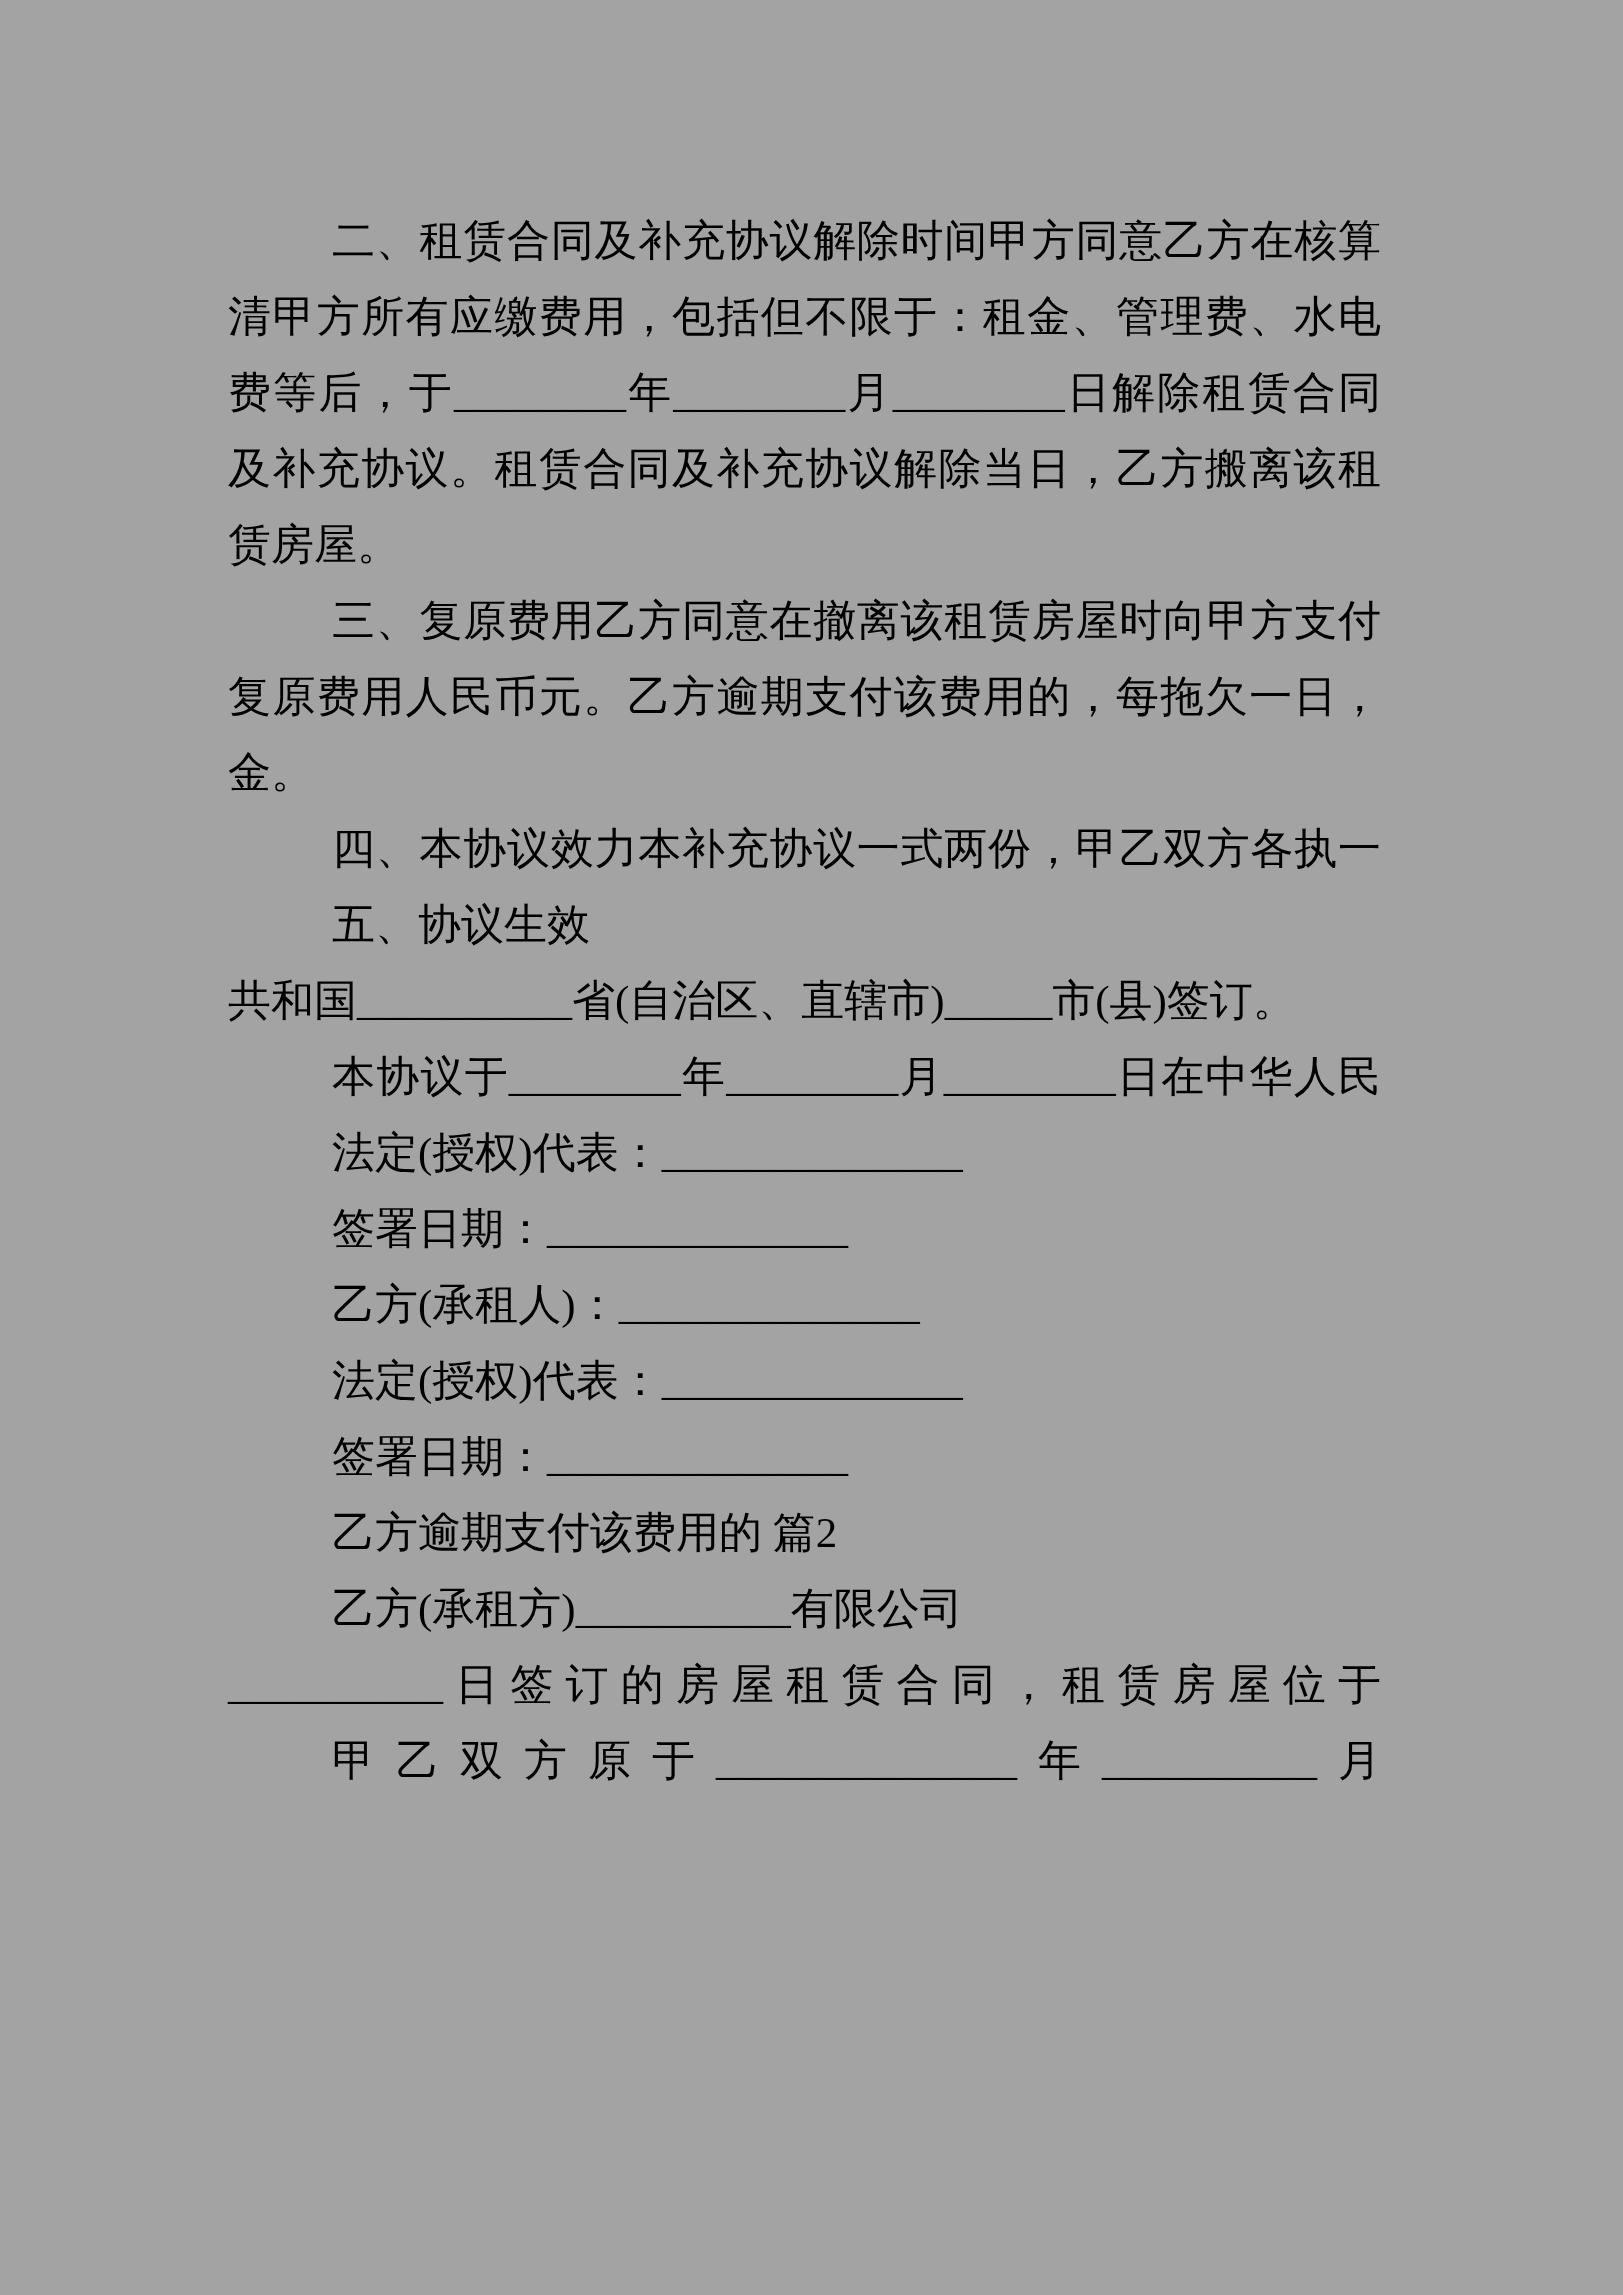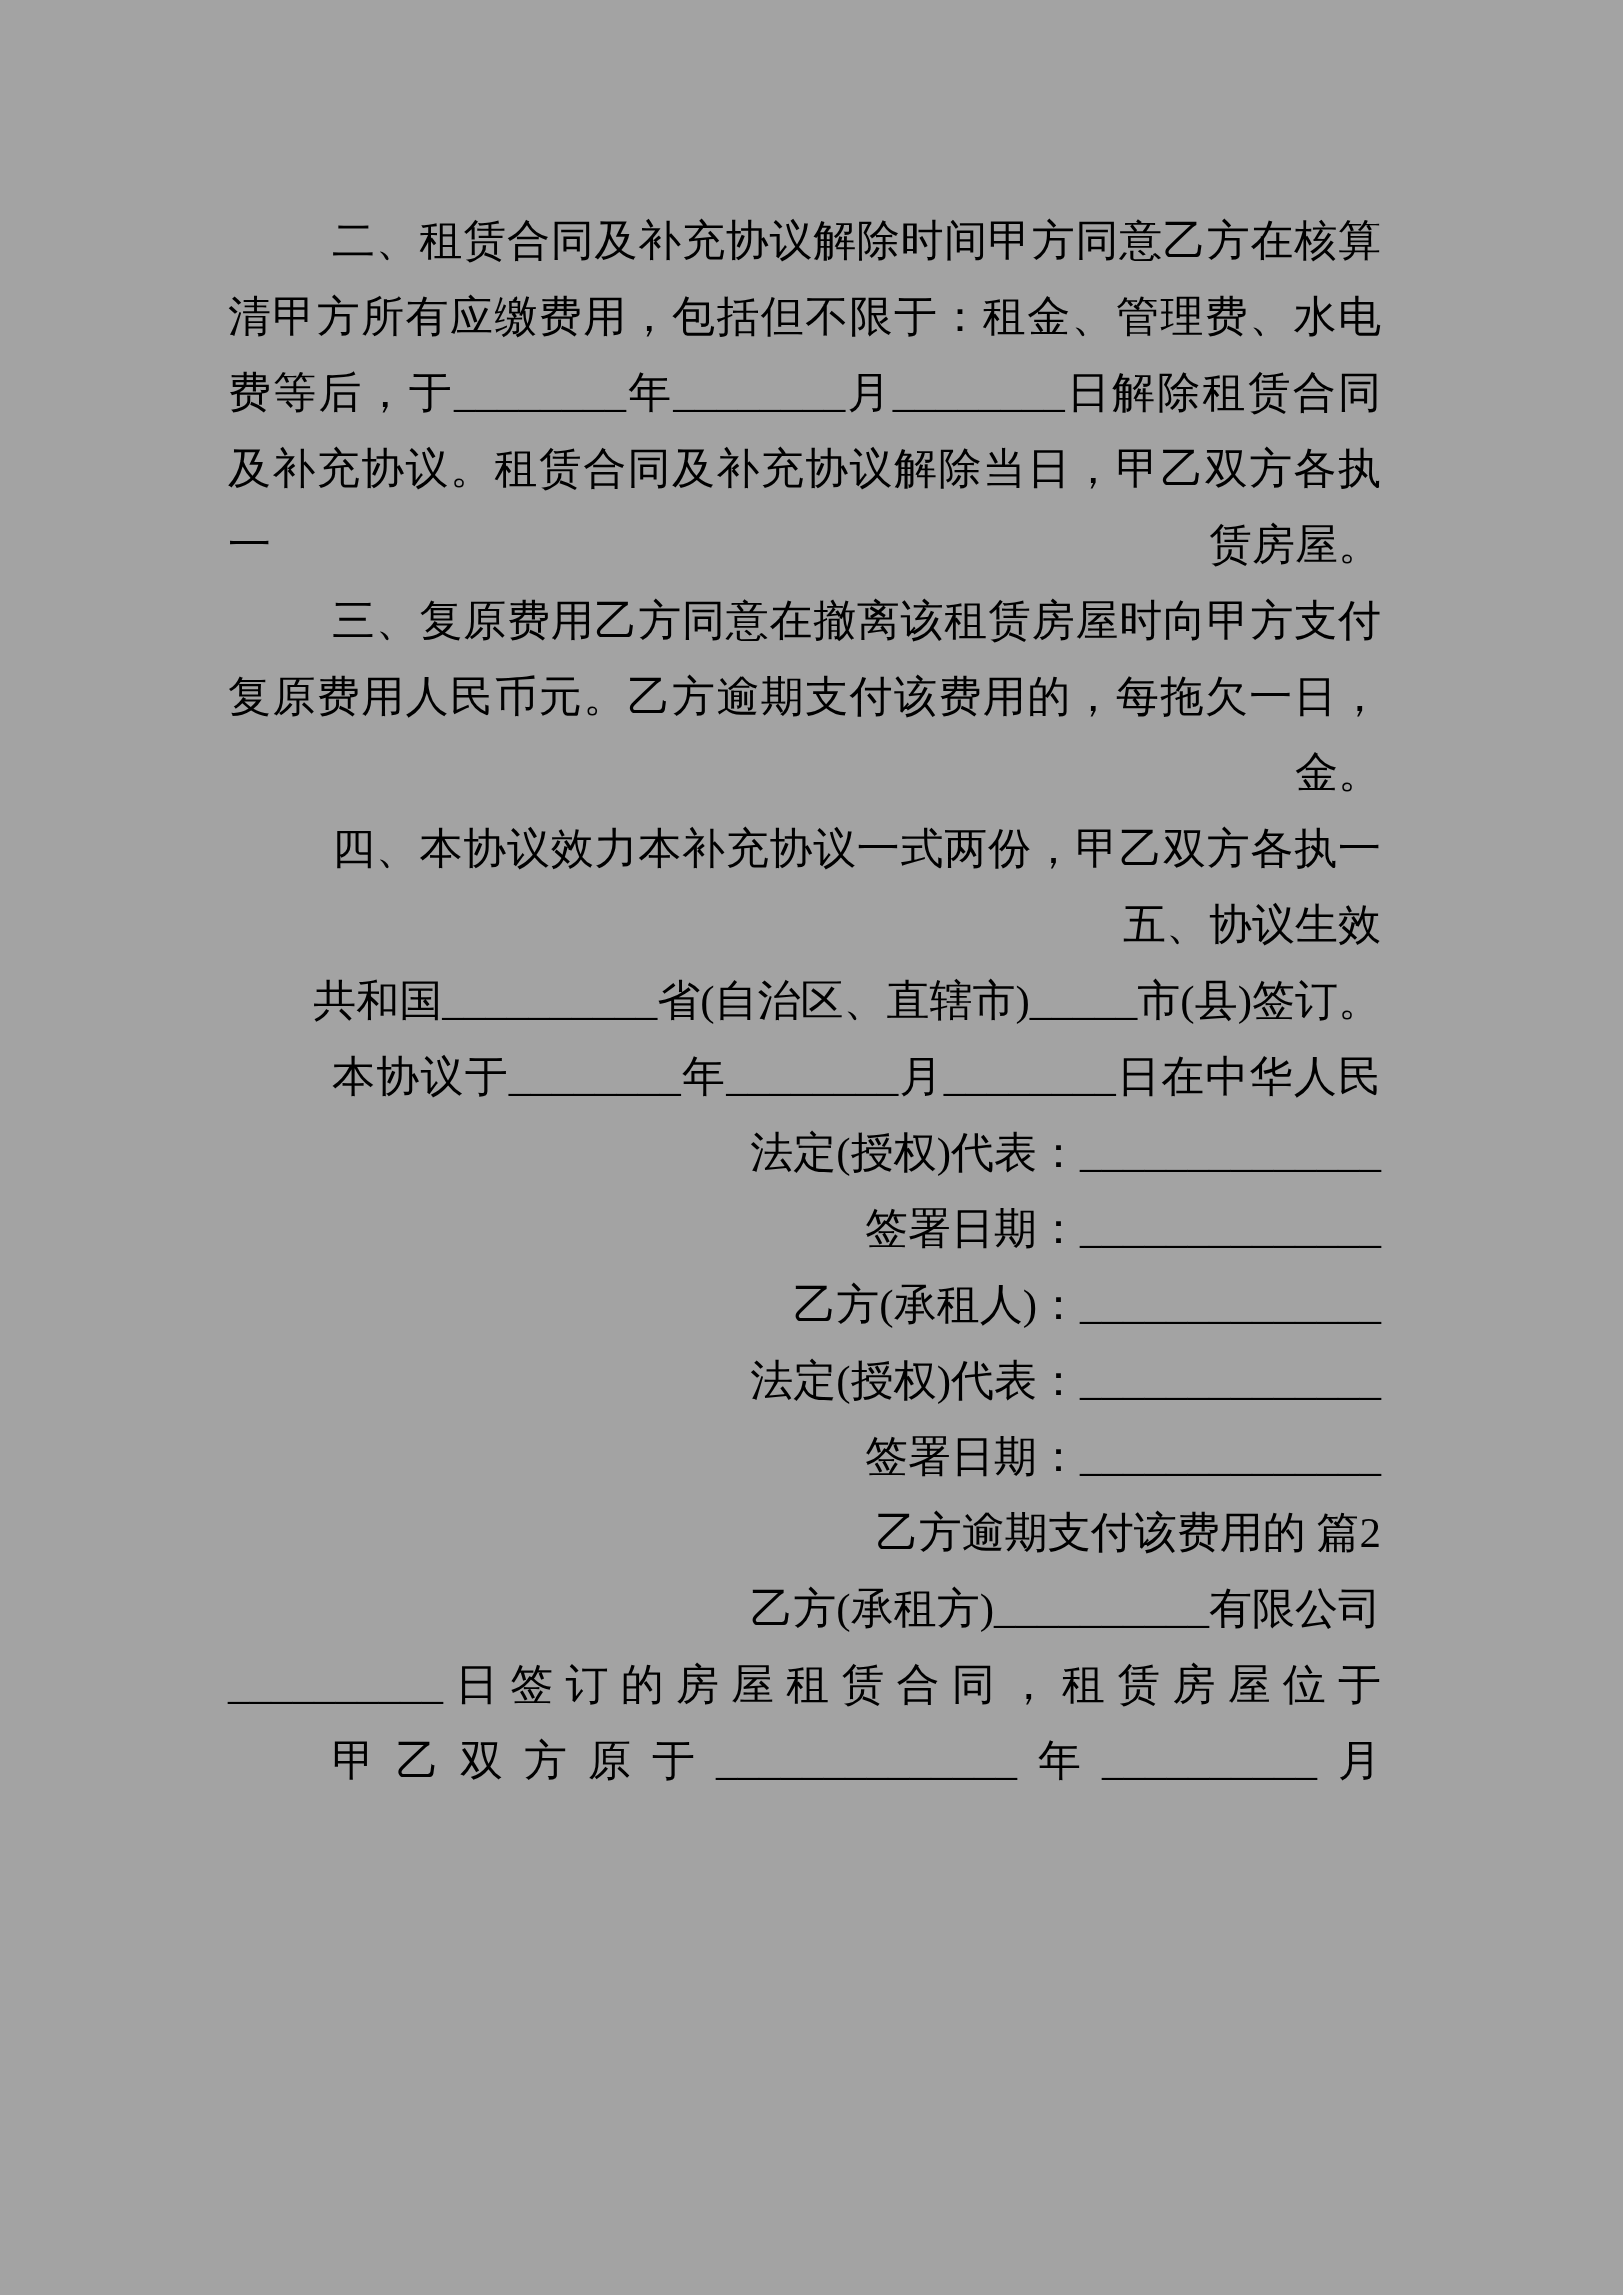--- a/index.html
+++ b/index.html
@@ -23,42 +23,42 @@
     position: absolute;
     left: 228px;
     top: 203px;
     width: 1153px;
     color: #000000;
   }
   .line {
     font-size: 43px;
     line-height: 76px;
     height: 76px;
-    text-align: right;
+    text-align: left;
     white-space: normal;
     letter-spacing: 0;
   }
   .line.indent {
     text-indent: 104px;
   }
   .line.stretch {
     text-align: justify;
     text-align-last: justify;
     text-justify: inter-character;
   }
 </style>
 </head>
 <body>
 
 <div class="page" style="background: #a3a3a3;">
   <div class="doc-body" style="color: rgb(0, 0, 0);">
       <div class="line indent stretch">二、租赁合同及补充协议解除时间甲方同意乙方在核算</div>
       <div class="line stretch">清甲方所有应缴费用，包括但不限于：租金、管理费、水电</div>
       <div class="line stretch">费等后，于________年________月________日解除租赁合同</div>
-      <div class="line stretch">及补充协议。租赁合同及补充协议解除当日，甲乙双方各执一</div>
+      <div class="line stretch">及补充协议。租赁合同及补充协议解除当日，乙方搬离该租</div>
       <div class="line">赁房屋。</div>
       <div class="line indent stretch">三、复原费用乙方同意在撤离该租赁房屋时向甲方支付</div>
       <div class="line stretch">复原费用人民币元。乙方逾期支付该费用的，每拖欠一日，</div>
       <div class="line">金。</div>
       <div class="line indent stretch">四、本协议效力本补充协议一式两份，甲乙双方各执一</div>
       <div class="line indent">五、协议生效</div>
       <div class="line">共和国__________省(自治区、直辖市)_____市(县)签订。</div>
       <div class="line indent stretch">本协议于________年________月________日在中华人民</div>
       <div class="line indent">法定(授权)代表：______________</div>
       <div class="line indent">签署日期：______________</div>

